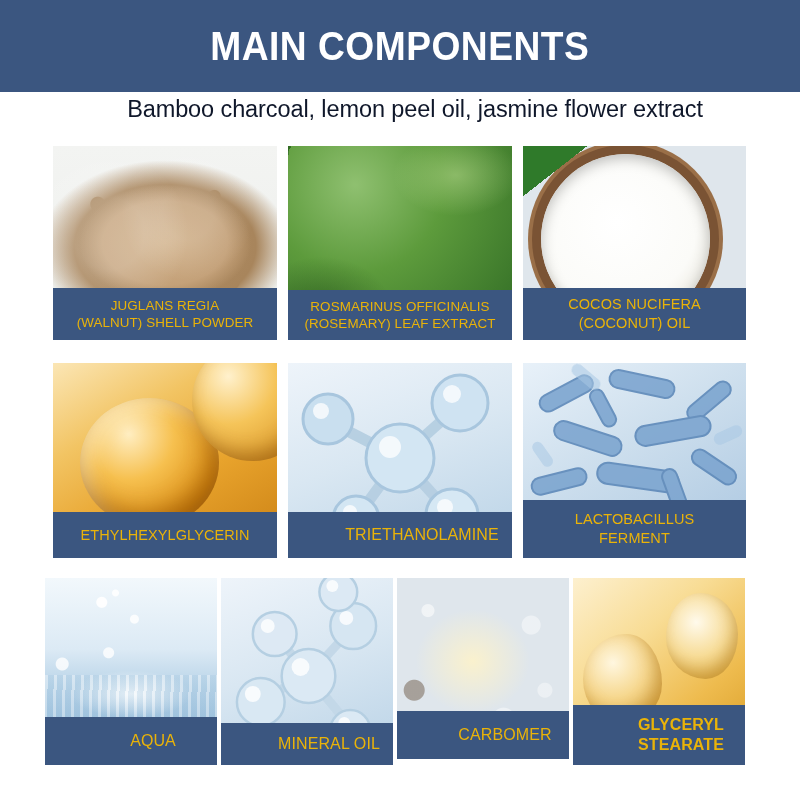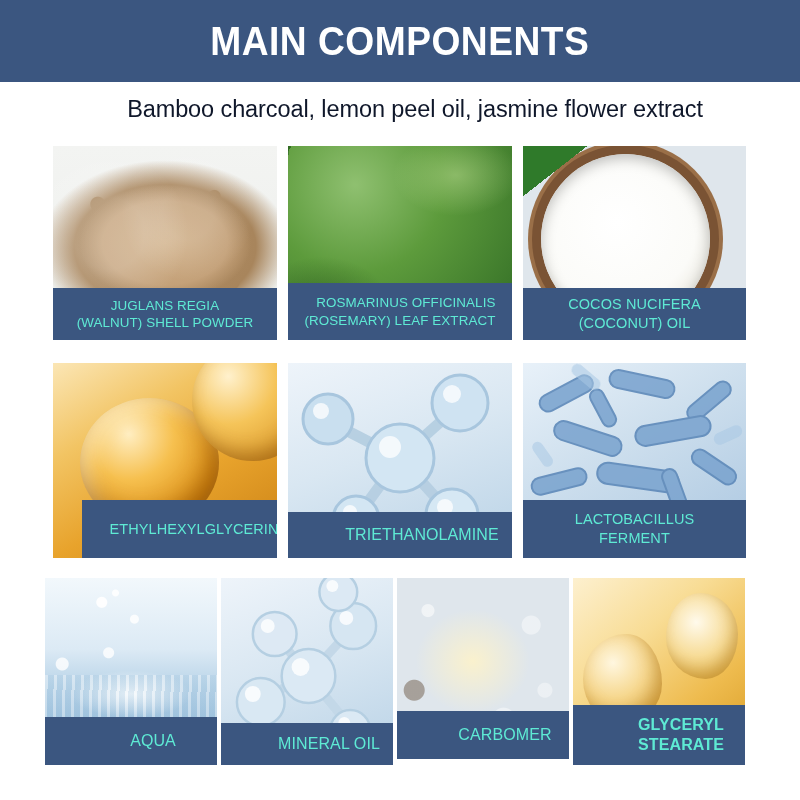--- a/index.html
+++ b/index.html
@@ -18,21 +18,21 @@
     width: 800px;
     height: 800px;
     background: #ffffff;
   }
 
   
   .header-bar {
     position: absolute;
     left: 0; top: 0;
     width: 800px;
-    height: 82px;
+    height: 92px;
     background: #3b5680;
     display: flex;
     align-items: center;
     justify-content: center;
   }
   .header-title {
     color: #ffffff;
     font-family: "Liberation Sans Narrow", "Liberation Sans", sans-serif;
     font-weight: bold;
     font-size: 40px;
@@ -71,21 +71,21 @@
     left: 0; top: 0;
     width: 100%;
     height: 100%;
   }
   .caption {
     position: absolute;
     left: 0;
     bottom: 0;
     width: 100%;
     background: #3b5680;
-    color: #5eead4;
+    color: #eab308;
     display: flex;
     align-items: center;
     justify-content: center;
     text-align: center;
     font-size: 14.5px;
     line-height: 1.28;
     letter-spacing: 0.1px;
     padding: 0 4px;
     box-sizing: border-box;
   }
@@ -285,21 +285,21 @@
       <div class="caption small" style="height:52px;">
         <span>
           <span>JUGLANS REGIA</span><br>
           <span>(WALNUT) SHELL POWDER</span>
         </span>
       </div>
     </div>
 
     <div class="card" style="width:224px;height:194px;">
       <div class="card-photo ph-rosemary"></div>
-      <div class="caption small" style="height:57px;text-align:right;">
+      <div class="caption small" style="height:50px;">
         <span>
           <span>ROSMARINUS OFFICINALIS</span><br>
           <span>(ROSEMARY) LEAF EXTRACT</span>
         </span>
       </div>
     </div>
 
     <div class="card" style="width:223px;height:194px;">
       <div class="card-photo ph-coconut"></div>
       <div class="caption" style="height:52px;">
@@ -308,21 +308,21 @@
           <span>(COCONUT) OIL</span>
         </span>
       </div>
     </div>
   </div>
 
   <div class="row" style="left:53px; top:363px; width:693px; height:195px; gap:11px;">
 
     <div class="card" style="width:224px;height:195px;">
       <div class="card-photo ph-amberdrops"></div>
-      <div class="caption" style="height:58px;margin-left:29px;">
+      <div class="caption" style="height:46px;">
         <span>ETHYLHEXYLGLYCERIN</span>
       </div>
     </div>
 
     <div class="card" style="width:224px;height:195px;">
       <div class="card-photo ph-molecule">
         <svg viewBox="0 0 224 195" preserveAspectRatio="none">
           <g stroke="#b6cfe2" stroke-width="11" fill="none" opacity="0.95">
             <line x1="112" y1="95" x2="168" y2="45"></line>
             <line x1="112" y1="95" x2="160" y2="148"></line>

